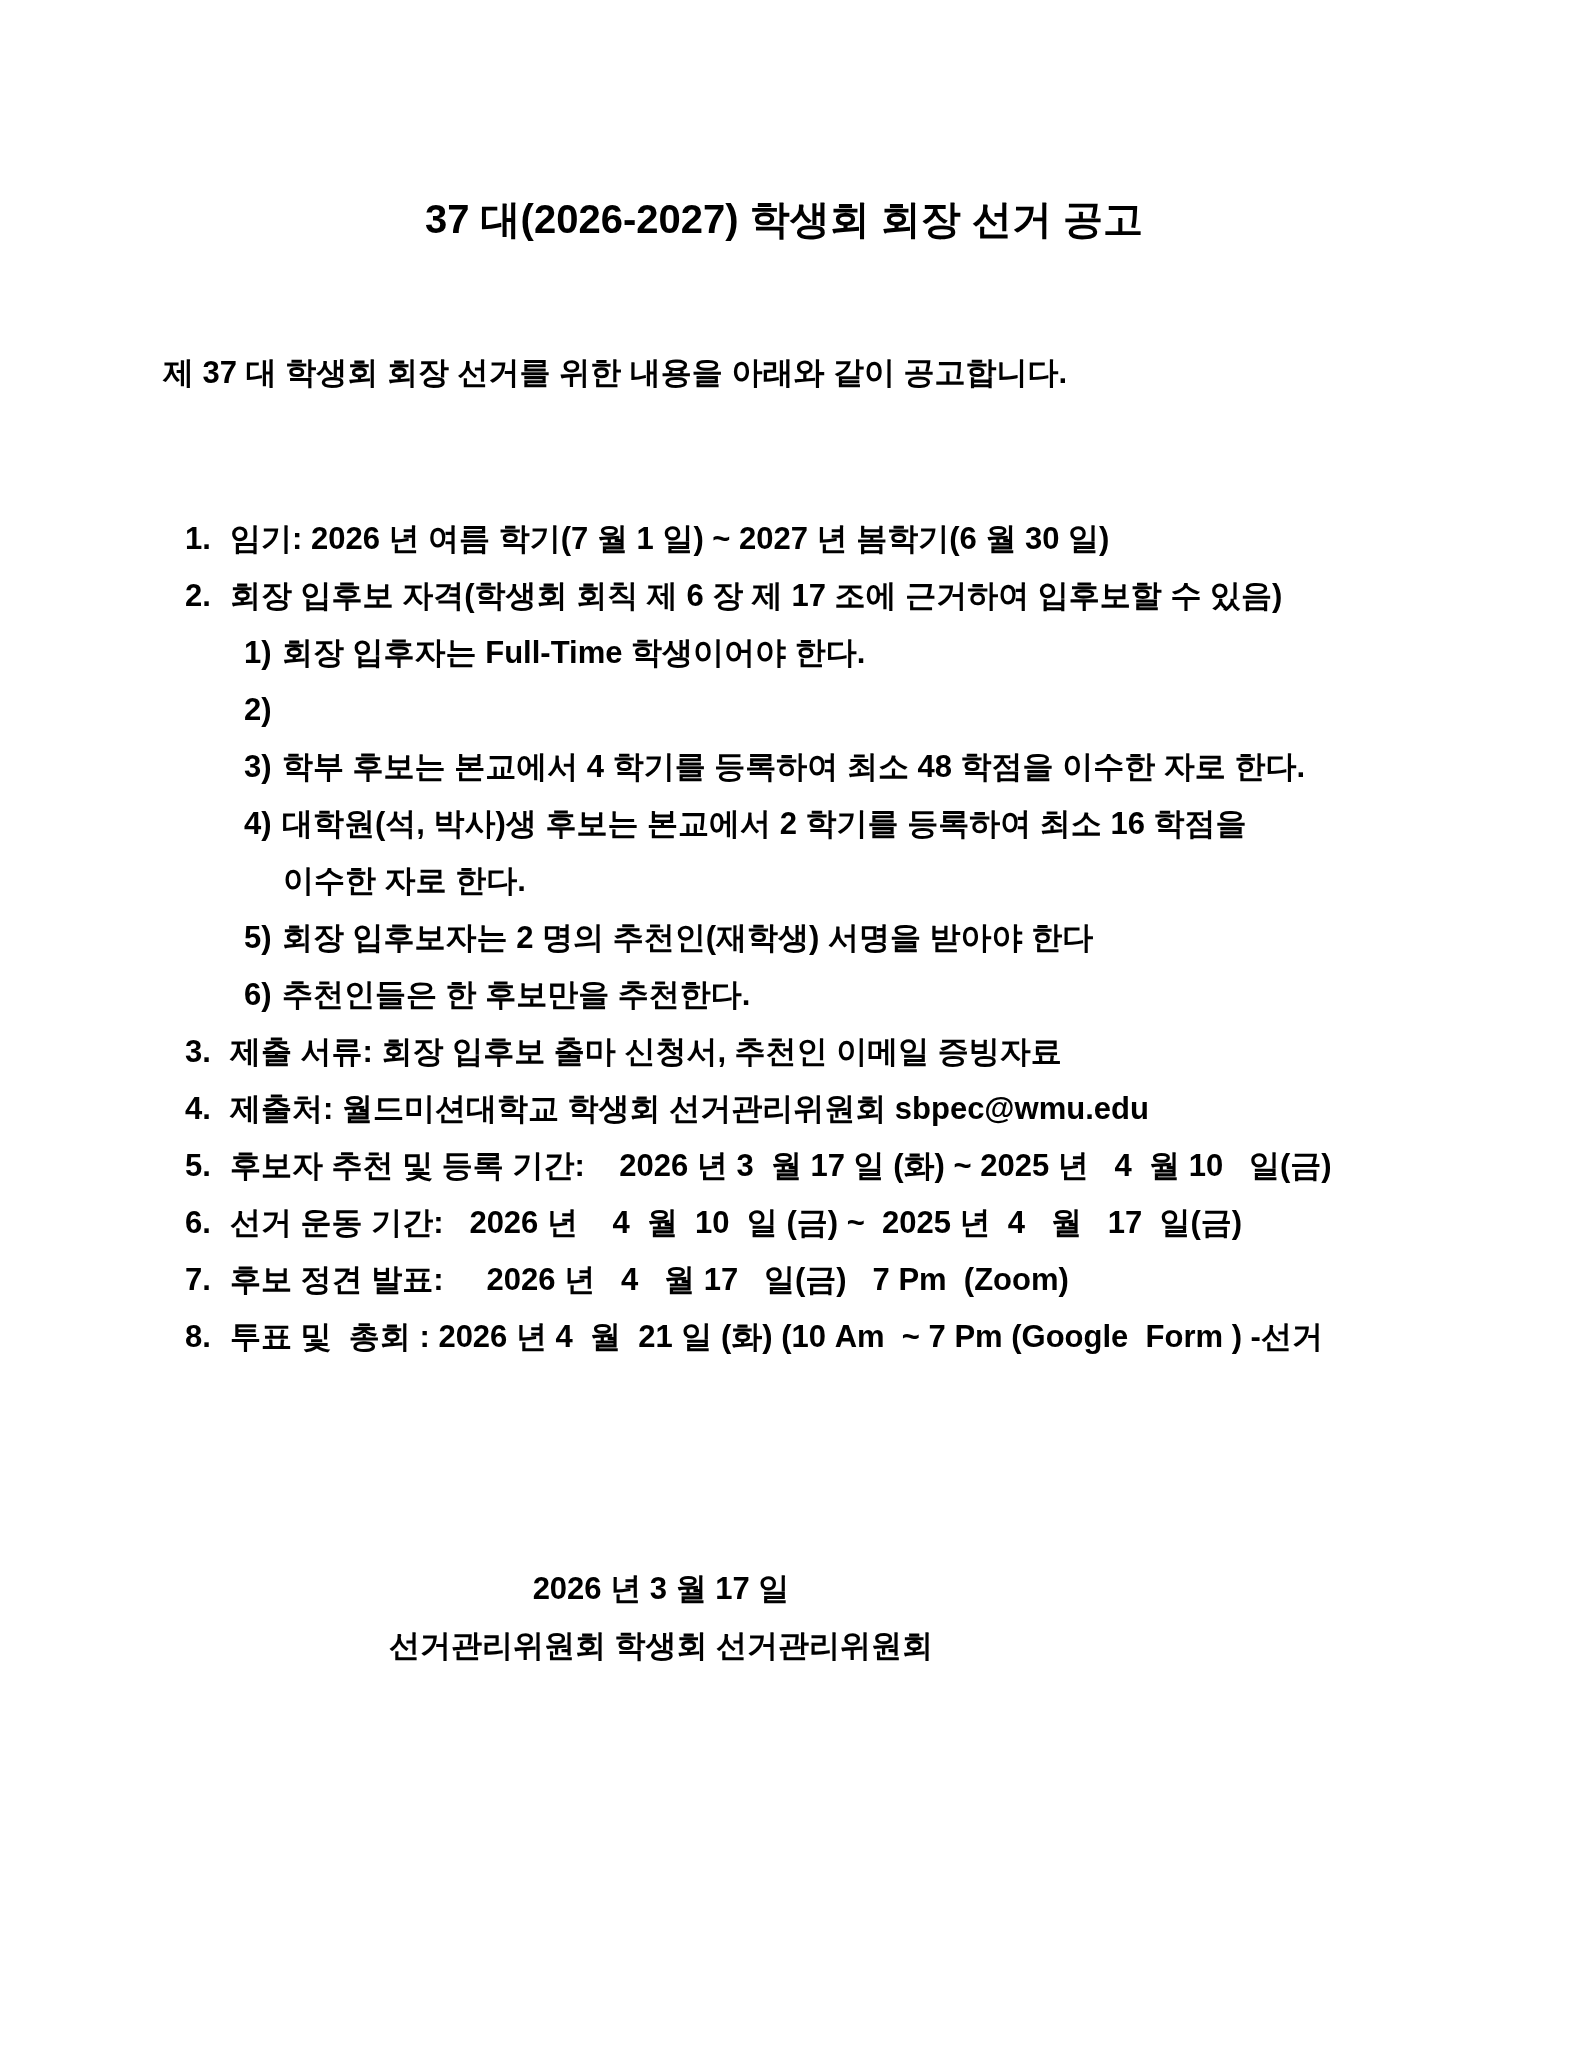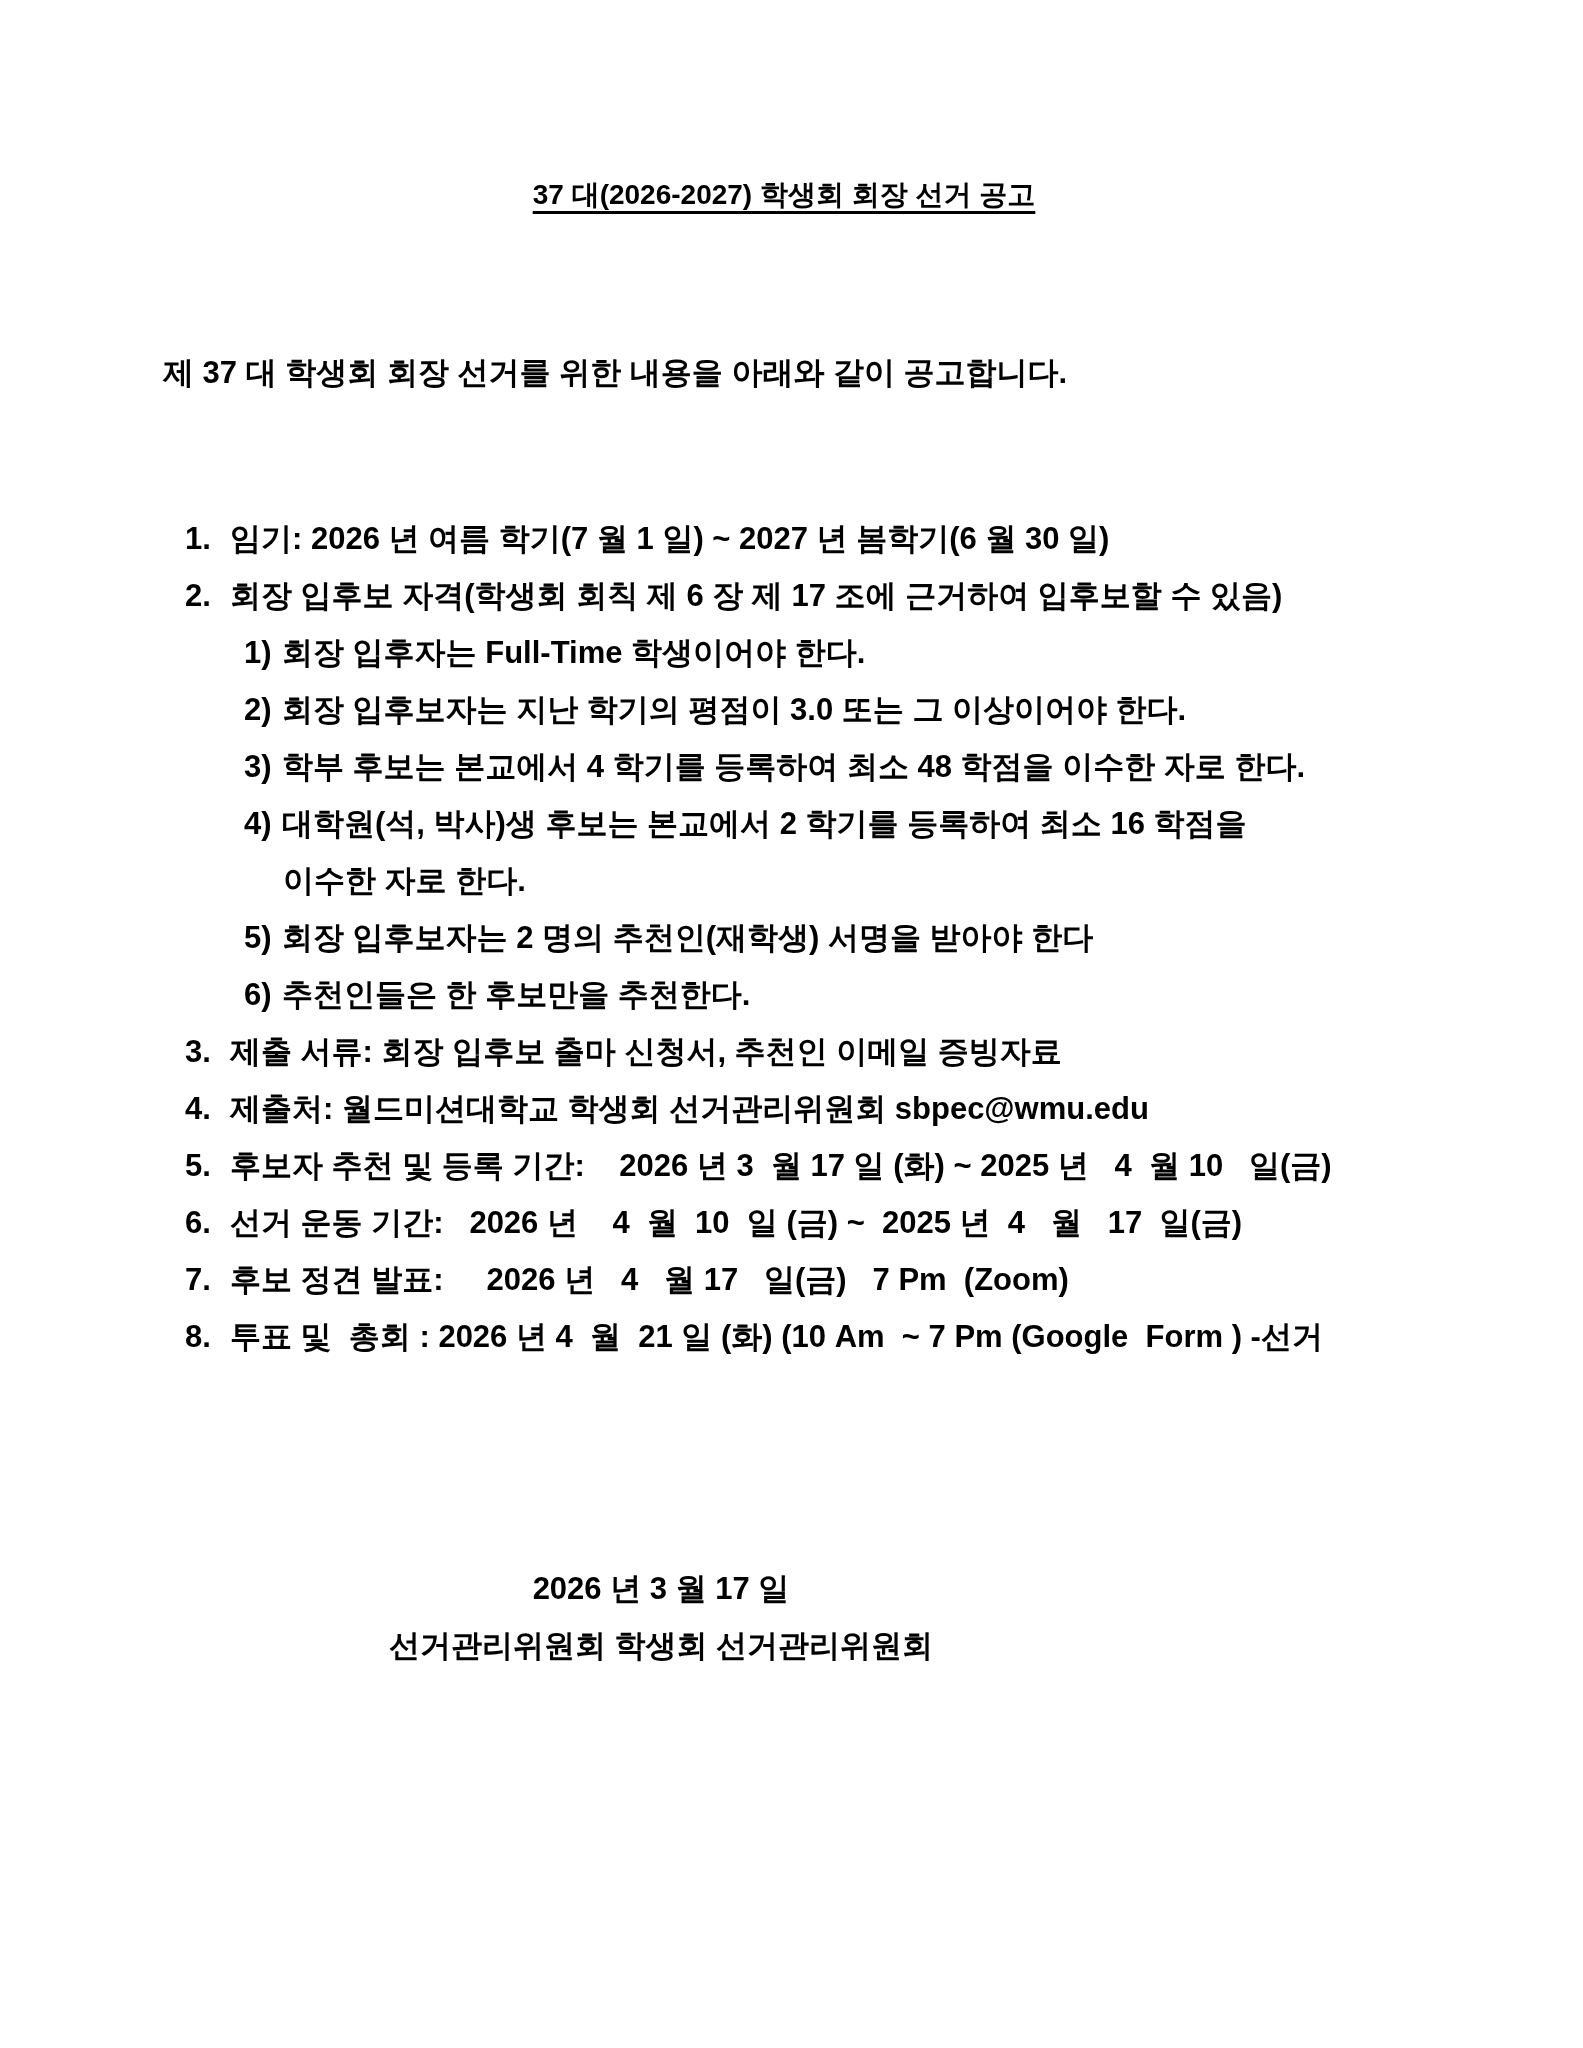--- a/index.html
+++ b/index.html
@@ -13,26 +13,25 @@
     height: 2048px;
     background: #ffffff;
     color: #000000;
     font-family: "Liberation Sans", sans-serif;
     font-weight: bold;
     font-size: 31px;
     overflow: hidden;
   }
   .doc-title {
     position: absolute;
-    top: 176px;
+    top: 192px;
     left: 0;
     width: 1568px;
     text-align: center;
-    font-size: 28px;
-    text-decoration: underline;
+    font-size: 40px;
     text-underline-offset: 7px;
     text-decoration-thickness: 3px;
     white-space: pre-wrap;
   }
   .intro {
     position: absolute;
     top: 352px;
     left: 163px;
     white-space: pre-wrap;
   }
@@ -102,21 +101,20 @@
       <span class="txt">회장 입후보 자격(학생회 회칙 제 6 장 제 17 조에 근거하여 입후보할 수 있음)</span>
     </div>
 
     <div class="line sub">
       <span class="num">1)</span>
       <span class="txt">회장 입후자는 Full-Time 학생이어야 한다.</span>
     </div>
 
     <div class="line sub">
       <span class="num">2)</span>
-      <span class="txt">회장 입후보자는 지난 학기의 평점이 3.0 또는 그 이상이어야 한다.</span>
     </div>
 
     <div class="line sub">
       <span class="num">3)</span>
       <span class="txt">학부 후보는 본교에서 4 학기를 등록하여 최소 48 학점을 이수한 자로 한다.</span>
     </div>
 
     <div class="line sub">
       <span class="num">4)</span>
       <span class="txt">대학원(석, 박사)생 후보는 본교에서 2 학기를 등록하여 최소 16 학점을</span>

